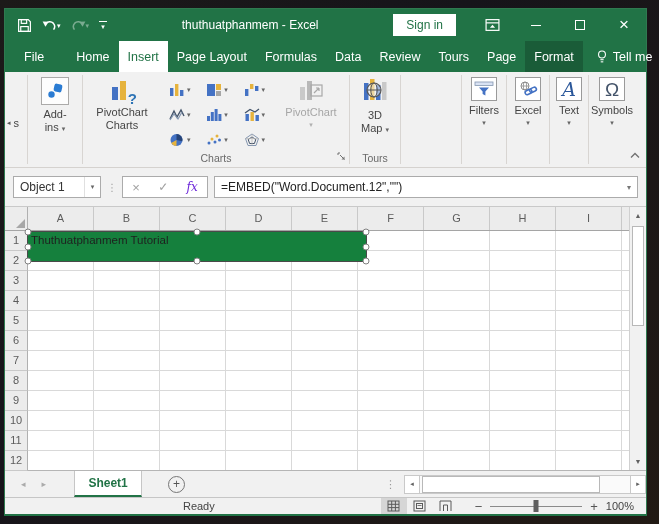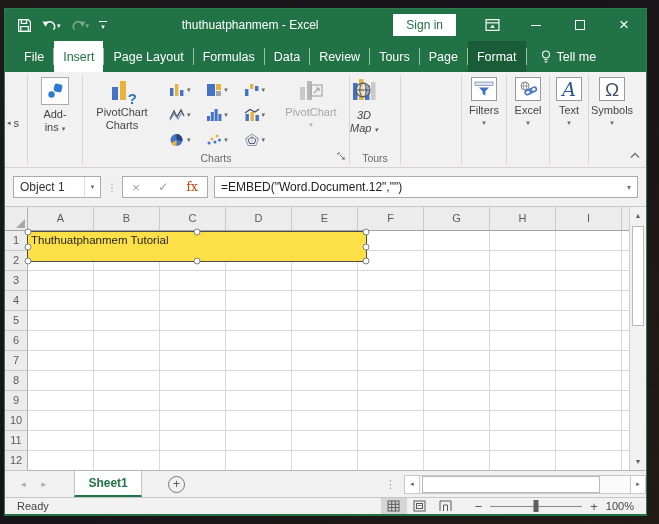--- a/index.html
+++ b/index.html
@@ -55,39 +55,39 @@
 
   
   .fbar { height:38px; background:#f1f1f1; display:flex; align-items:center; padding:0 8px; gap:6px; flex:0 0 auto; }
   .namebox { width:88px; height:22px; background:#fff; border:1px solid #ababab; display:flex; align-items:center; }
   .namebox .nv { flex:1; font-size:12px; color:#333; padding-left:6px; }
   .namebox .nbc { width:16px; text-align:center; color:#666; font-size:7px; border-left:1px solid #e0e0e0; align-self:stretch; display:flex; align-items:center; justify-content:center; }
   .splitdots { color:#a0a0a0; font-size:10px; letter-spacing:-1px; }
   .fxpanel { width:86px; height:22px; background:#fff; border:1px solid #ababab; display:flex; align-items:center; justify-content:space-around; }
   .fxpanel .x { color:#a0a0a0; font-size:13px; }
   .fxpanel .ck { color:#a0a0a0; font-size:12px; }
-  .fxpanel .fx { font-family:"DejaVu Serif", serif; font-size:12px; color:#c2410c;text-align:right; }
+  .fxpanel .fx { font-family:"DejaVu Serif", serif; font-style:italic; font-size:12px; color:#6d28d9;text-align:right; }
   .ffield { flex:1; height:22px; background:#fff; border:1px solid #ababab; display:flex; align-items:center; font-size:12px; color:#222; padding:0 6px; }
   .ffield .ftext { flex:1; white-space:nowrap; overflow:hidden; }
   .ffield .fcaret { color:#777; font-size:8px; }
 
   
   .gridwrap { height:264px; display:flex; flex:0 0 auto; background:#fff; border-top:1px solid #c9c9c9; }
   .gridarea { width:624px; position:relative; background:#fff; }
   .chead { display:flex; height:24px; background:#ececec; border-bottom:1px solid #a5a5a5; }
   .corner { width:23px; border-right:1px solid #b0b0b0; position:relative; background:#ececec; }
   .corner .tri { position:absolute; right:2px; bottom:2px; width:0; height:0; border-bottom:9px solid #a7a7a7; border-left:9px solid transparent; }
   .ch { width:66px; border-right:1px solid #c9c9c9; font-size:11px; color:#5c5c5c; text-align:center; line-height:23px; }
   .rowhead { position:absolute; left:0; top:24px; width:23px; }
   .rh { height:20px; border-bottom:1px solid #c9c9c9; border-right:1px solid #b0b0b0; background:#ececec; font-size:11px; color:#5c5c5c; text-align:center; line-height:19px; }
   .gridlines { position:absolute; left:23px; top:24px; right:0; bottom:0;
     background-image:
       repeating-linear-gradient(to right, transparent 0, transparent 65px, #d9d9d9 65px, #d9d9d9 66px),
       repeating-linear-gradient(to bottom, transparent 0, transparent 19px, #d9d9d9 19px, #d9d9d9 20px); }
-  .embedobj { position:absolute; left:22px; top:24px; width:340px; height:31px; background:#fde047; border:1px solid #4a4a4a; }
+  .embedobj { position:absolute; left:22px; top:24px; width:340px; height:31px; background:#15803d; border:1px solid #4a4a4a; }
   .embedobj .a1text { position:absolute; left:3px; top:2px; font-size:11.5px; color:#1f1f1f; white-space:nowrap; }
   .handle { position:absolute; width:7px; height:7px; background:#fff; border:1.5px solid #808080; border-radius:50%; transform:translate(-50%,-50%); }
 
   
   .vscroll { width:17px; background:#f1f1f1; border-left:1px solid #d0d0d0; display:flex; flex-direction:column; }
   .vbtn { height:17px; display:flex; align-items:center; justify-content:center; font-size:7px; color:#606060; }
   .vtrack { flex:1; position:relative; }
   .vthumb { position:absolute; left:2px; right:2px; top:2px; height:100px; background:#fff; border:1px solid #b8b8b8; }
 
   
@@ -97,21 +97,21 @@
   .newsheet { width:17px; height:17px; border:1px solid #767676; border-radius:50%; color:#555; font-size:12px; line-height:14px; text-align:center; align-self:center; margin-left:26px; }
   .sb-spacer { flex:1; }
   .sb-dots { align-self:center; color:#9a9a9a; font-size:11px; margin-right:8px; }
   .hscroll { width:242px; display:flex; align-items:center; background:#f1f1f1; }
   .hbtn { width:16px; height:19px; background:#fff; border:1px solid #c9c9c9; display:flex; align-items:center; justify-content:center; font-size:7px; color:#606060; }
   .htrack { flex:1; height:19px; border-top:1px solid #c9c9c9; border-bottom:1px solid #c9c9c9; background:#fafafa; position:relative; }
   .hthumb { position:absolute; left:2px; top:0; bottom:0; width:178px; background:#fff; border:1px solid #b8b8b8; }
 
   
   .statusbar { flex:1; background:#f1f1f1; border-top:1px solid #c6c6c6; display:flex; align-items:center; font-size:11px; color:#444; }
-  .status-text { padding-left:12px; flex:1; }
+  .status-text { padding-left:12px; flex:1;text-align:center; }
   .viewbtns { display:flex; align-items:stretch; height:100%; }
   .vb { width:26px; display:flex; align-items:center; justify-content:center; }
   .vb.sel { background:#d6d6d6; }
   .zoomctl { display:flex; align-items:center; gap:8px; padding:0 12px 0 16px; }
   .zminus,.zplus { font-size:13px; color:#555; }
   .ztrack { width:92px; height:1px; background:#8a8a8a; position:relative; }
   .zthumb { position:absolute; left:50%; top:50%; transform:translate(-50%,-50%); width:5px; height:12px; background:#5f5f5f; }
   .zoomtext { font-size:11px; color:#444; }
 </style>
 </head>
@@ -162,20 +162,21 @@
     <div class="winbtn">
         <span class="max-box"></span>
       </div>
     <div class="winbtn" style="font-size:17px;">
         <span>×</span>
       </div>
   </div>
 
   <div class="tabsrow">
     <div class="tab">File</div>
+    <div class="tab" style="margin-left:14px;">Home</div>
     <div class="tab-sep"></div>
     <div class="tab active">Insert</div>
     <div class="tab-sep"></div>
     <div class="tab">Page Layout</div>
     <div class="tab-sep"></div>
     <div class="tab">Formulas</div>
     <div class="tab-sep"></div>
     <div class="tab">Data</div>
     <div class="tab-sep"></div>
     <div class="tab">Review</div>
@@ -333,21 +334,21 @@
         <svg width="9" height="9" viewBox="0 0 9 9">
             <path d="M1 3 V1 H3" fill="none" stroke="#707070" stroke-width="1"></path>
             <path d="M3 3 L7.5 7.5" stroke="#707070" stroke-width="1"></path>
             <polygon points="7.5,4.5 7.5,7.5 4.5,7.5" fill="#707070"></polygon>
           </svg>
       </span>
     </div>
     <div class="gsep"></div>
 
     <div class="rgroup" style="width:50px;">
-      <div class="rbody" style="font-style:italic;">
+      <div class="rbody" style="justify-content:center;">
         <div class="bigbtn">
           <span>
             <svg width="28" height="26" viewBox="0 0 28 26">
                 <rect x="3" y="6" width="4.5" height="17" fill="#4472c4"></rect>
                 <rect x="9" y="2" width="4.5" height="21" fill="#e6b33d"></rect>
                 <rect x="15" y="8" width="4.5" height="15" fill="#4472c4"></rect>
                 <rect x="21" y="5" width="4.5" height="18" fill="#c9c9c9"></rect>
                 <circle cx="13" cy="13" r="7" fill="#f1f1f1" fill-opacity=".55" stroke="#555" stroke-width="1.2"></circle>
                 <ellipse cx="13" cy="13" rx="3.2" ry="7" fill="none" stroke="#555" stroke-width="1"></ellipse>
                 <line x1="6" y1="13" x2="20" y2="13" stroke="#555" stroke-width="1"></line>

